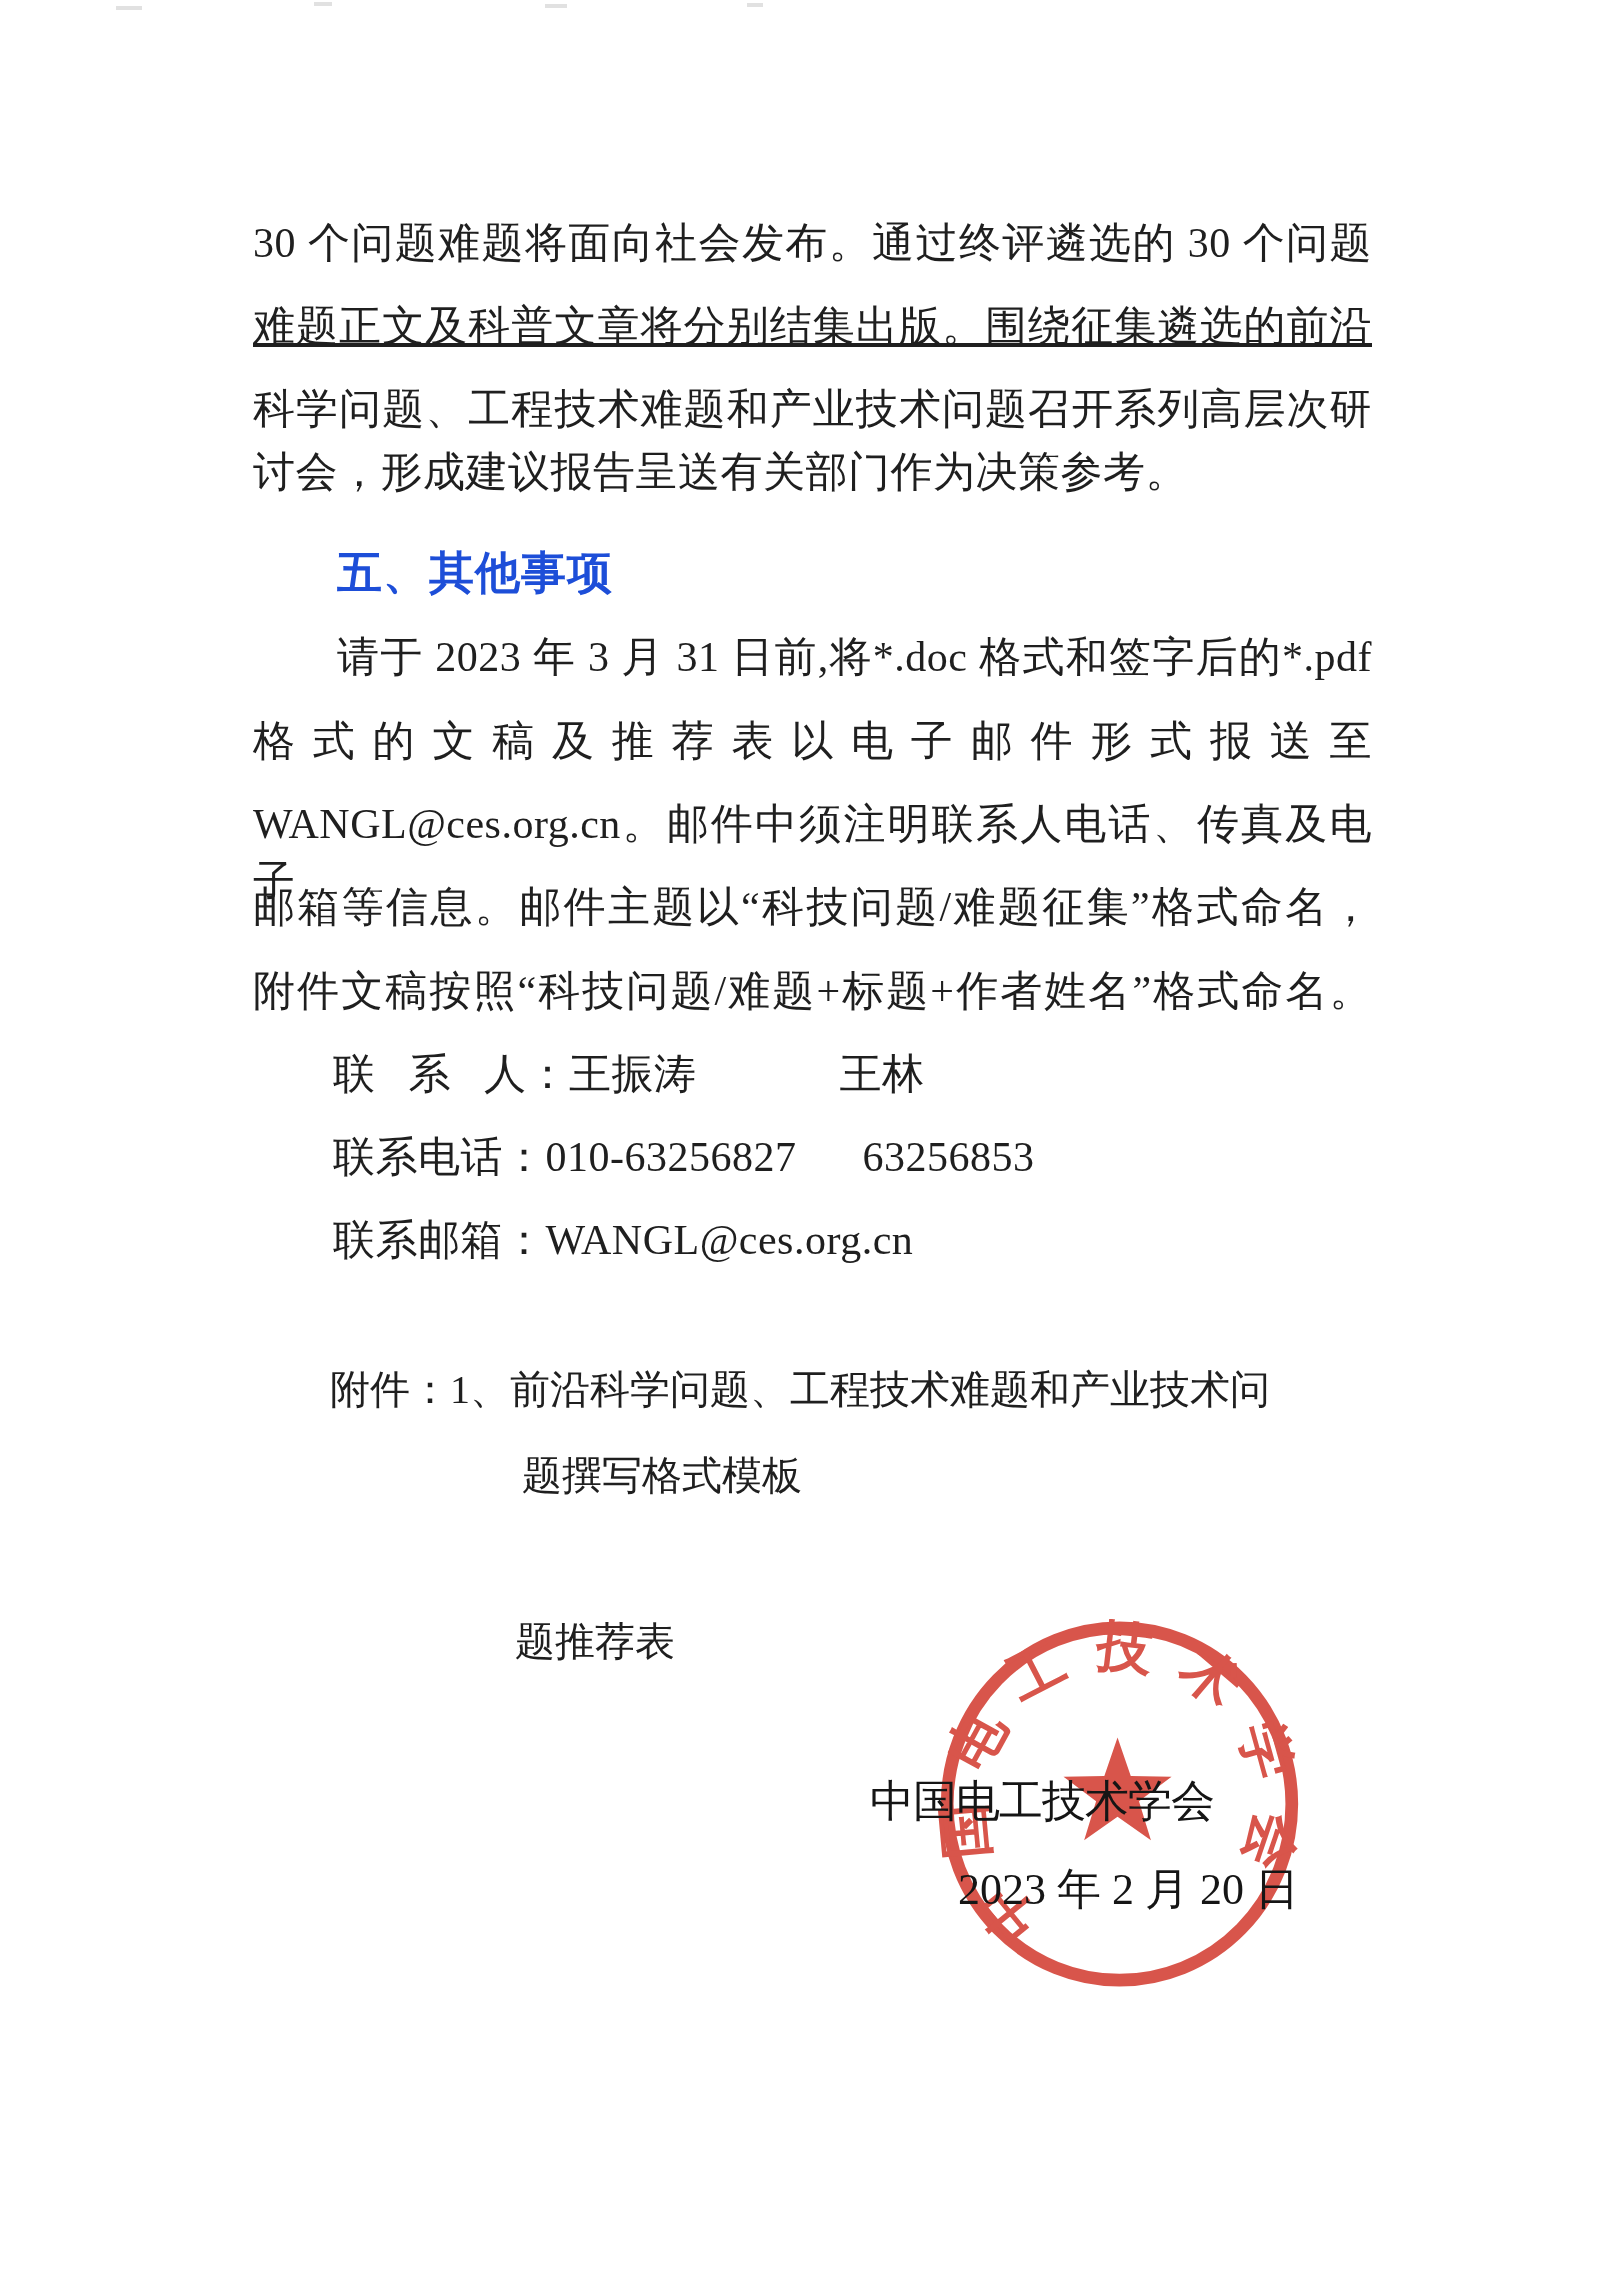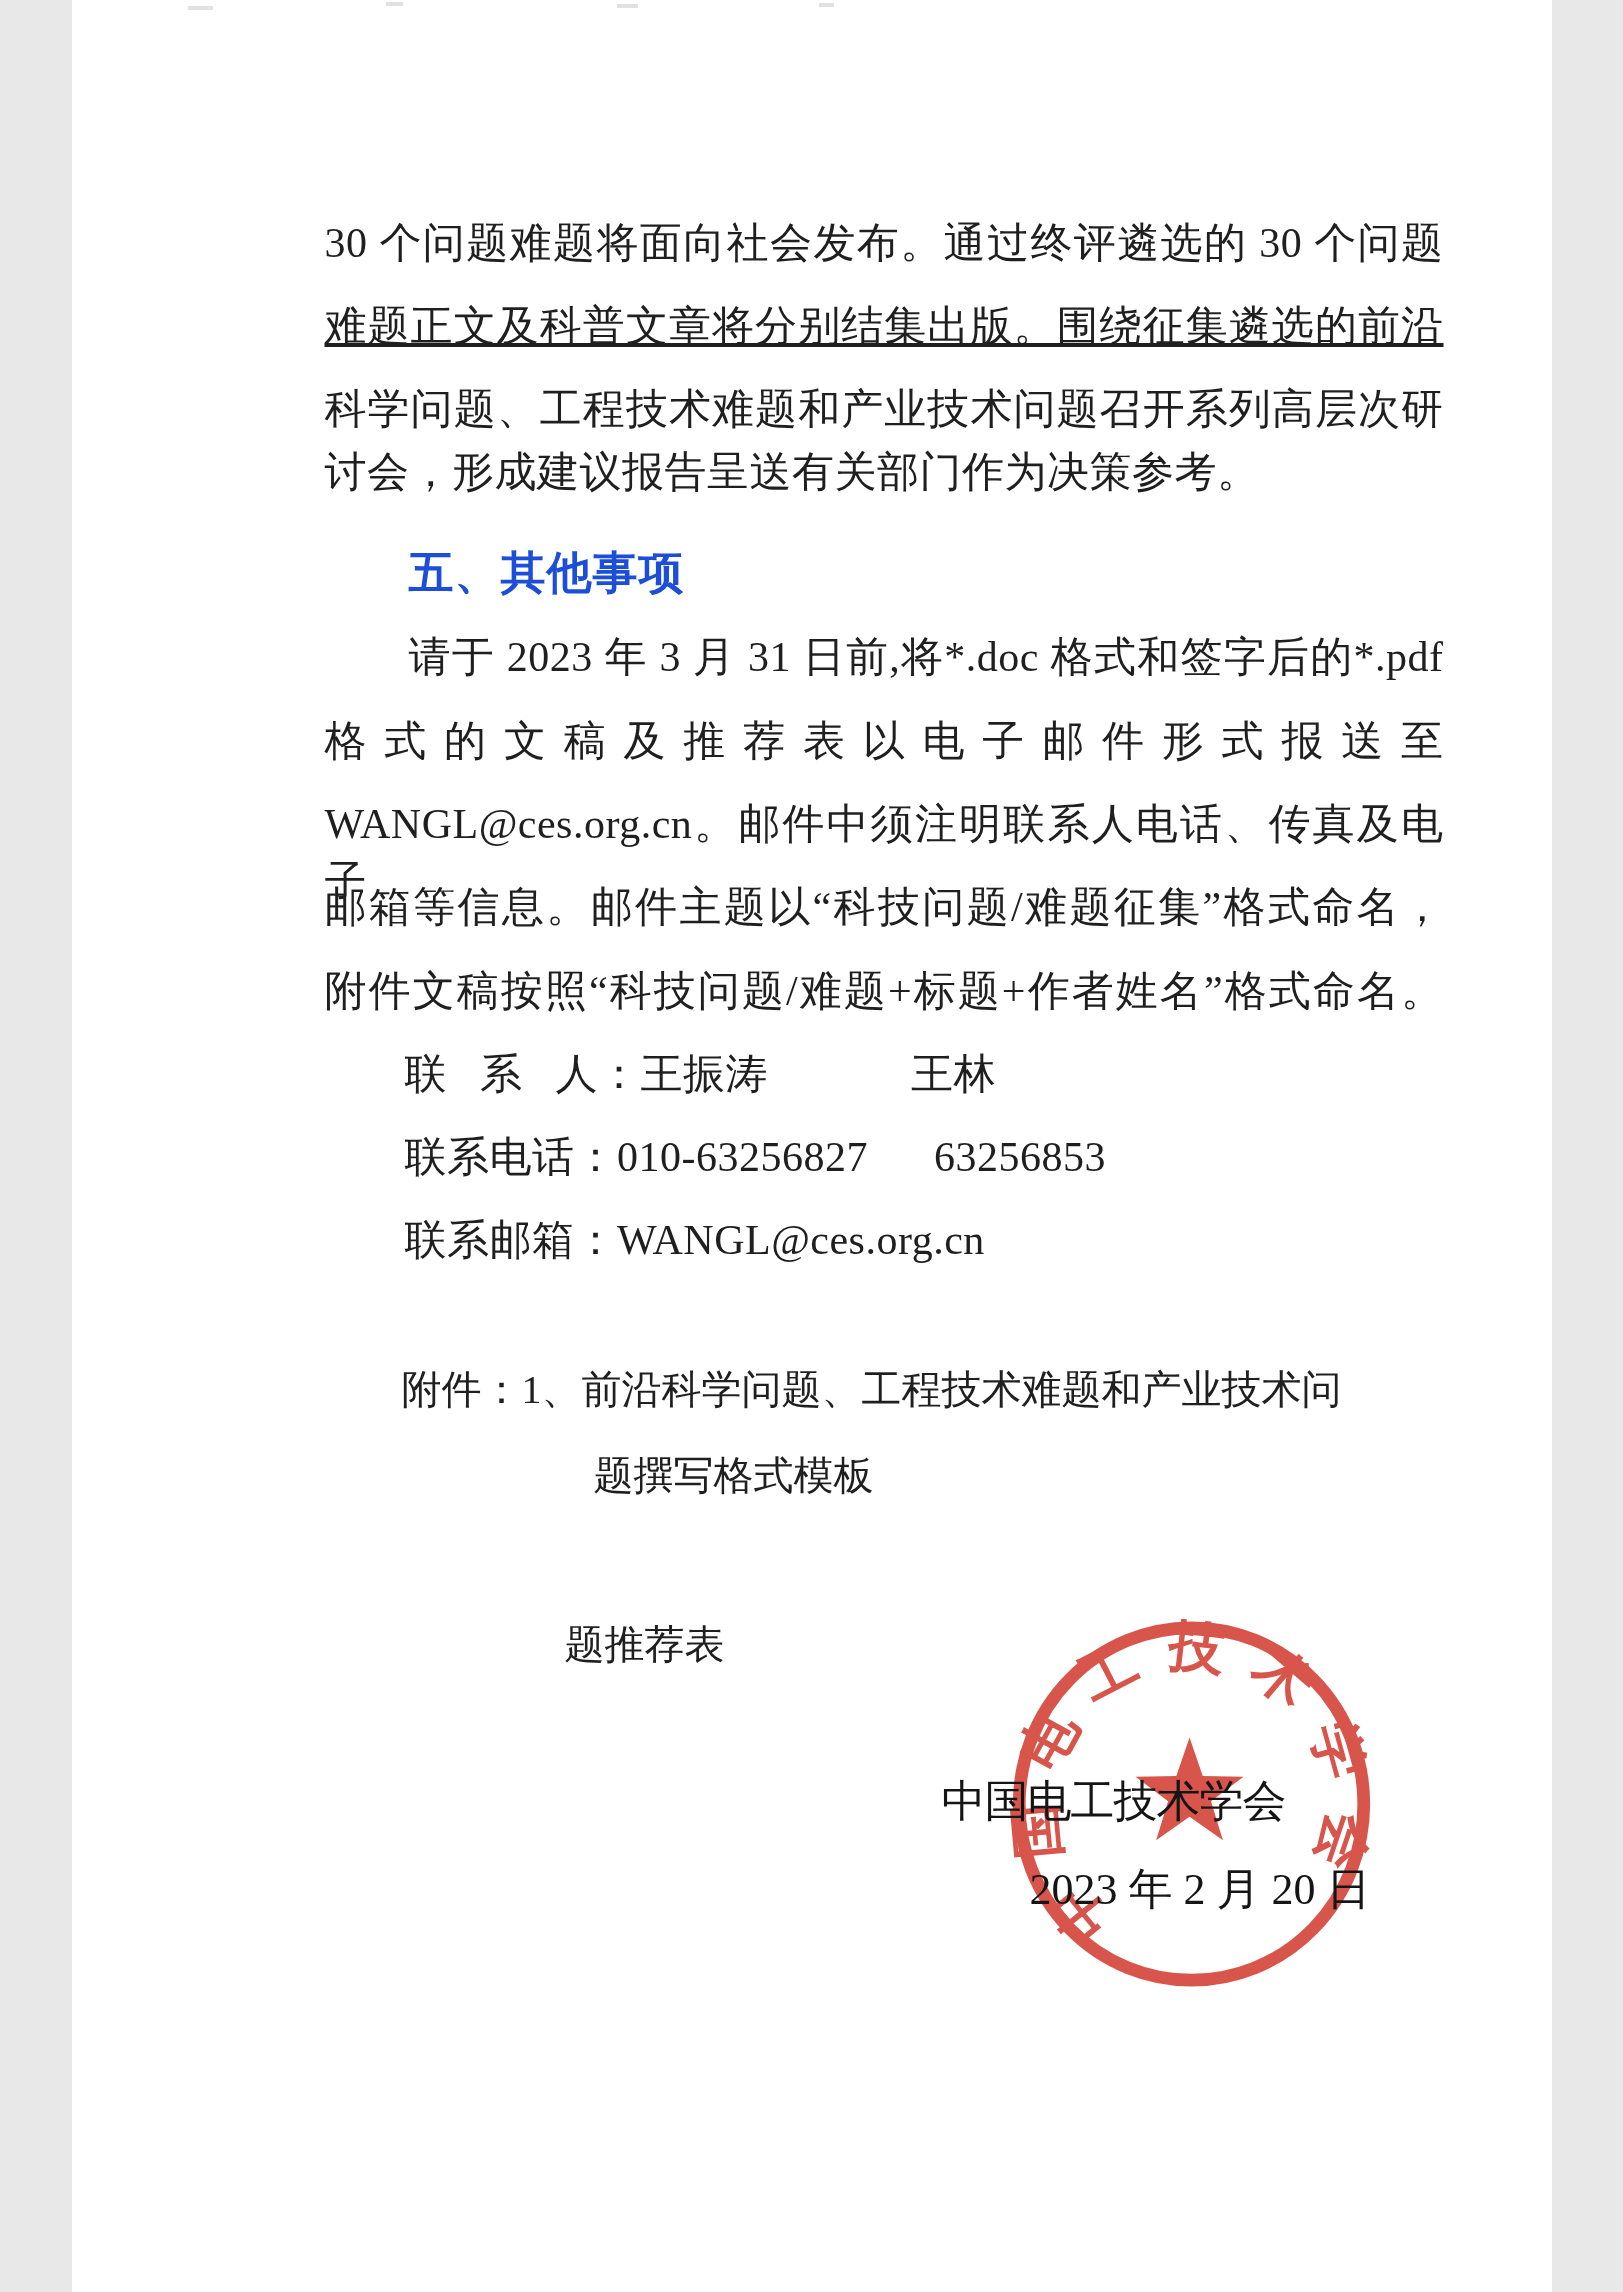--- a/index.html
+++ b/index.html
@@ -1,18 +1,18 @@
 <!DOCTYPE html>
 <html><head>
 <meta charset="utf-8">
 <style>
   html,body { margin:0; padding:0; background:#e8e8e8; }
   .page {
     position:relative;
-    width:1480px; height:2293px;
+    width:1623px; height:2293px;
     margin:0 auto;
     background:#ffffff;
     overflow:hidden;
     font-family:"Liberation Serif","DejaVu Serif",serif;
     color:#1a1a1a;
   }
   .bl {
     position:absolute;
     left:253px; width:1119px;
     font-size:42px; line-height:57px;
@@ -60,21 +60,21 @@
   <div class="bl just" style="top:796px;">WANGL@ces.org.cn。邮件中须注明联系人电话、传真及电子</div>
   <div class="bl just" style="top:879px;">邮箱等信息。邮件主题以“科技问题/难题征集”格式命名，</div>
   <div class="bl pre" style="top:1046px;left:333px;width:1078px;">联   系   人：王振涛             王林</div>
 
   <div class="bl just" style="top:963px;">附件文稿按照“科技问题/难题+标题+作者姓名”格式命名。</div>
   <div class="bl pre" style="top:1129px;left:333px;width:1078px;">联系电话：010-63256827      63256853</div>
   <div class="bl pre" style="top:1212px;left:333px;width:1078px;">联系邮箱：WANGL@ces.org.cn</div>
 
   <div class="att" style="top:1361px;left:330px;">附件：1、前沿科学问题、工程技术难题和产业技术问</div>
   <div class="att" style="top:1447px;left:522px;">题撰写格式模板</div>
-  <div class="att" style="top:1616px;left:493px;">题推荐表</div>
+  <div class="att" style="top:1616px;left:515px;font-family:Liberation Mono, monospace;">题推荐表</div>
 
   <svg class="stamp" viewBox="0 0 372 380">
     <g opacity="0.86">
       <ellipse cx="186" cy="189" rx="176" ry="180" fill="none" stroke="#d23a2e" stroke-width="13"></ellipse>
       <polygon fill="#d23a2e" points="184,121 197.5,160.4 239.2,161.1 205.9,186.1 218.1,225.9 184,202 149.9,225.9 162.1,186.1 128.8,161.1 170.5,160.4"></polygon>
       <path id="sealArc" d="M 120.3 312.6 A 140 140 0 1 1 290 282.7" fill="none"></path>
       <text font-size="57" fill="#d23a2e" letter-spacing="26" font-family="'Liberation Serif','DejaVu Serif',serif" font-weight="700">
         <textPath href="#sealArc" startOffset="14">中国电工技术学会</textPath>
       </text>
     </g>

